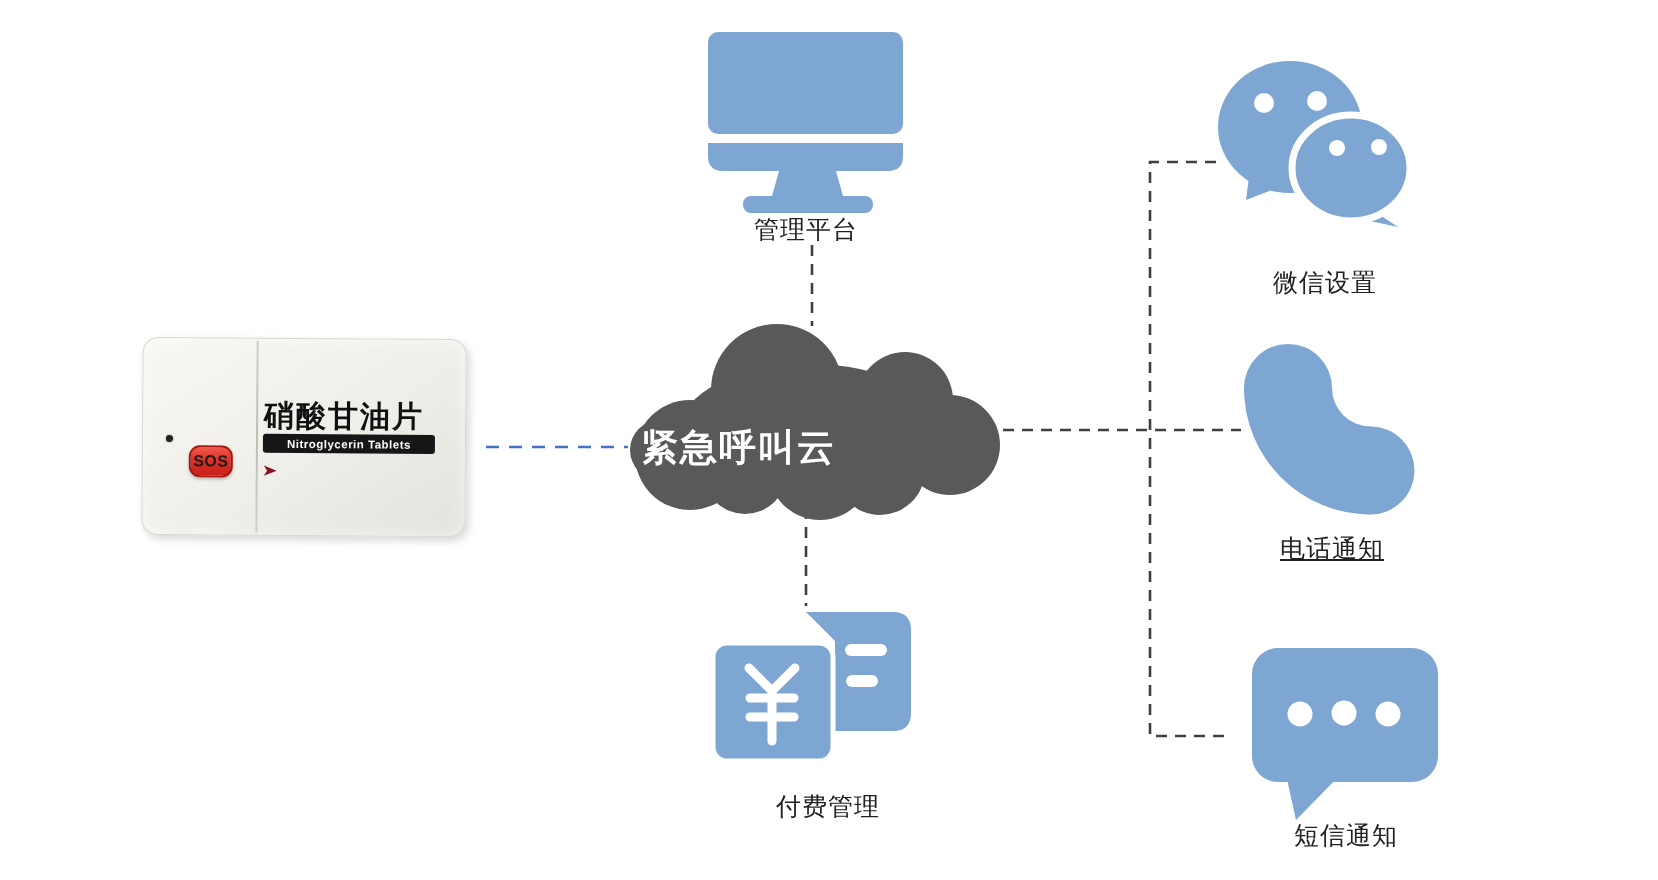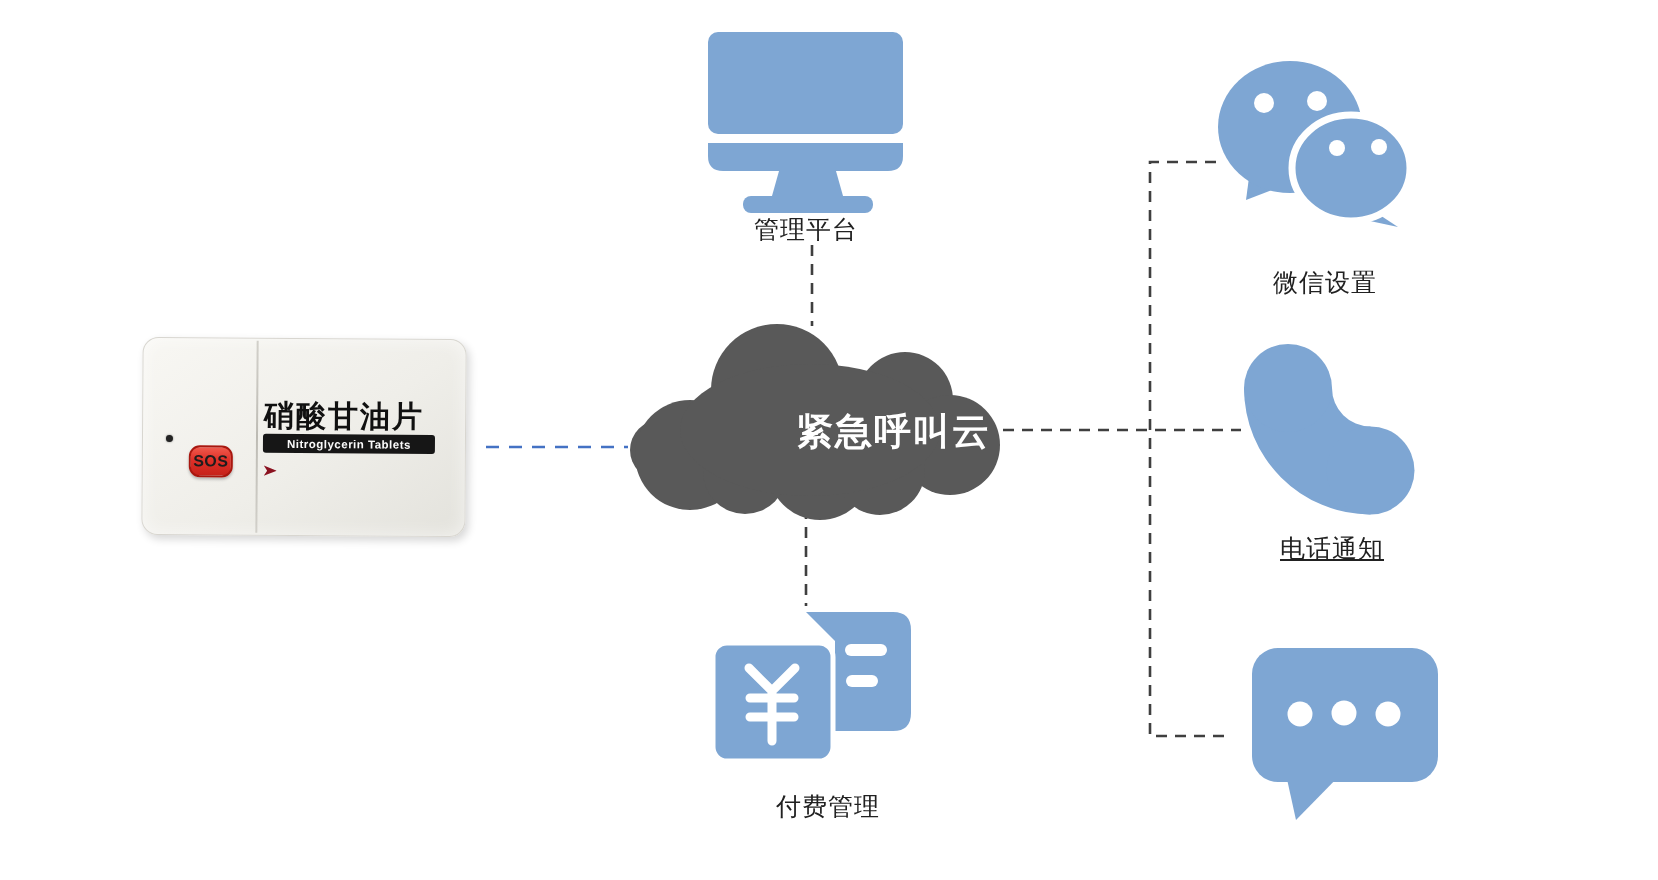--- a/index.html
+++ b/index.html
@@ -23,21 +23,21 @@
   .white-stroke-thin{stroke:#ffffff;stroke-width:5px;}
   .ystroke{stroke:#ffffff;stroke-width:9px;stroke-linecap:round;fill:none;}
   .connector{stroke:var(--connector-dark);stroke-width:2.6px;fill:none;stroke-dasharray:11 8;}
   .connector-blue{stroke:var(--connector-blue);stroke-width:2.6px;fill:none;stroke-dasharray:13 10;}
 
   .node-label{
     position:absolute;width:220px;text-align:center;
     font-size:25px;color:var(--label-dark);letter-spacing:1px;line-height:34px;
   }
   .cloud-label{
-    position:absolute;left:641px;top:407px;width:350px;text-align:right;
+    position:absolute;left:641px;top:423px;width:350px;text-align:left;
     color:#ffffff;font-size:37px;font-weight:600;letter-spacing:2px;
   }
 
   
   .device{
     position:absolute;left:142px;top:338px;width:322px;height:196px;
     background:linear-gradient(145deg,#f8f7f3 0%,#efeee9 55%,#e3e2dc 100%);
     border:1px solid #d8d6d0;border-radius:16px;
     box-shadow:3px 4px 8px rgba(0,0,0,0.16), inset 0 0 18px rgba(255,255,255,0.6);
     transform:rotate(0.4deg);
@@ -155,13 +155,14 @@
   <div class="node-label" style="left:696px;top:212px;">管理平台</div>
 
   <div class="node-label" style="left:718px;top:789px;">付费管理</div>
 
   <div class="node-label" style="left:1215px;top:219px;margin-top:46px;">
     <div>微信设置</div>
   </div>
 
   <div class="node-label" style="left:1222px;top:531px;text-decoration:underline;">电话通知</div>
 
+  <div class="node-label" style="left:1236px;top:818px;">短信通知</div>
 </div>
 
 </body></html>

